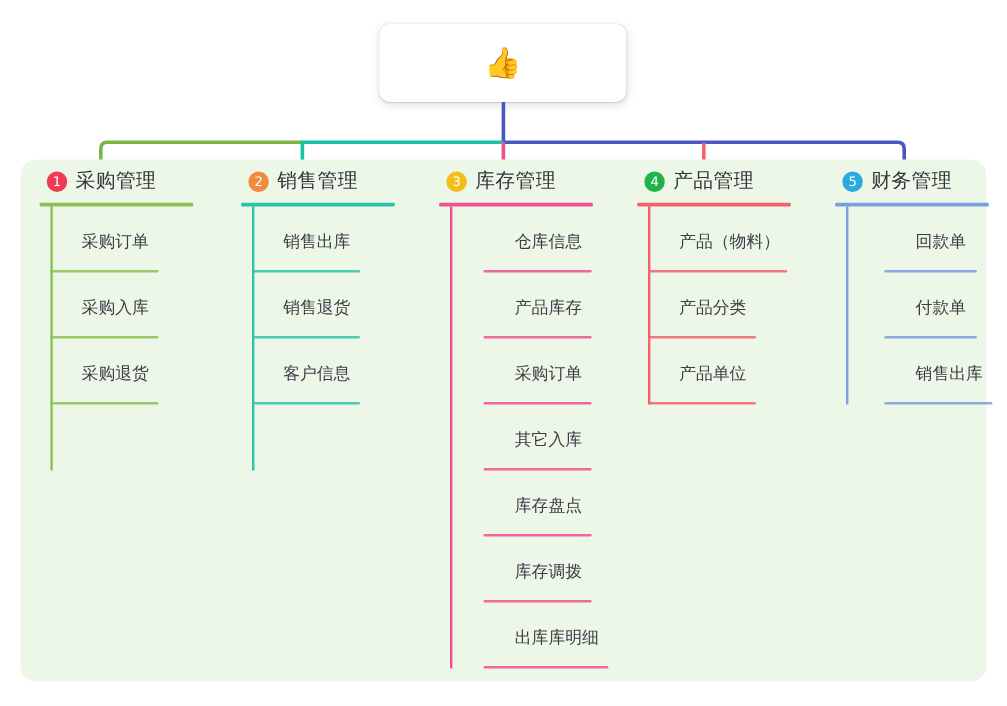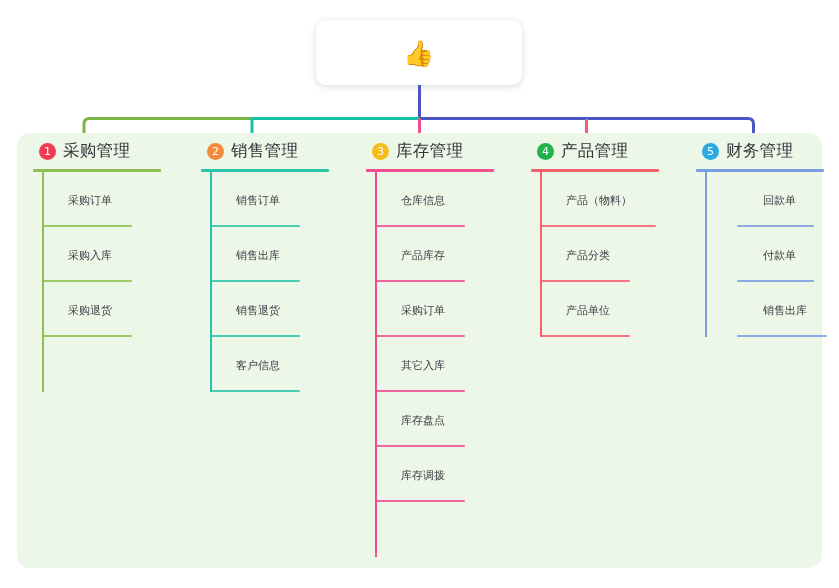--- a/index.html
+++ b/index.html
@@ -128,21 +128,21 @@
   }
   .item {
     position: relative;
     height: 55px;
     box-sizing: border-box;
   }
   .item-label {
     position: absolute;
     left: 26px;
     top: 21px;
-    font-size: 11px;
+    font-size: 14px;
     color: #3a3d44;
     white-space: nowrap;
   }
   .item-rule {
     position: absolute;
     left: 0;
     bottom: 0;
     height: 2px;
     border-radius: 1px;
   }
@@ -200,24 +200,20 @@
 
     <div class="column" style="width:165px;">
       <div class="col-head">
         <span class="badge" style="background: rgb(240, 138, 60);">2</span>
         <span class="col-title">销售管理</span>
       </div>
       <div class="head-rule" style="top: 36px; width: 128px; background: rgb(43, 196, 169);"></div>
       <div class="spine" style="height: 220px; background: rgb(43, 196, 169);"></div>
       <div class="items" style="width:120px;">
         <div class="item">
-          <span class="item-label">销售订单</span>
-          <div class="item-rule" style="width: 90px; background: rgb(43, 196, 169); opacity: 0.85;"></div>
-        </div>
-        <div class="item">
           <span class="item-label">销售出库</span>
           <div class="item-rule" style="width: 90px; background: rgb(43, 196, 169); opacity: 0.85;"></div>
         </div>
         <div class="item">
           <span class="item-label">销售退货</span>
           <div class="item-rule" style="width: 90px; background: rgb(43, 196, 169); opacity: 0.85;"></div>
         </div>
         <div class="item">
           <span class="item-label">客户信息</span>
           <div class="item-rule" style="width: 90px; background: rgb(43, 196, 169); opacity: 0.85;"></div>
@@ -225,21 +221,21 @@
       </div>
     </div>
 
     <div class="column" style="width:165px;">
       <div class="col-head">
         <span class="badge" style="background: rgb(245, 188, 26);">3</span>
         <span class="col-title">库存管理</span>
       </div>
       <div class="head-rule" style="top: 36px; width: 128px; background: rgb(239, 79, 145);"></div>
       <div class="spine" style="height: 385px; background: rgb(239, 79, 145);"></div>
-      <div class="items" style="width:120px;">
+      <div class="items" style="width:120px;padding-left:28px;">
         <div class="item">
           <span class="item-label">仓库信息</span>
           <div class="item-rule" style="width: 90px; background: rgb(239, 79, 145); opacity: 0.85;"></div>
         </div>
         <div class="item">
           <span class="item-label">产品库存</span>
           <div class="item-rule" style="width: 90px; background: rgb(239, 79, 145); opacity: 0.85;"></div>
         </div>
         <div class="item">
           <span class="item-label">采购订单</span>
@@ -249,20 +245,24 @@
           <span class="item-label">其它入库</span>
           <div class="item-rule" style="width: 90px; background: rgb(239, 79, 145); opacity: 0.85;"></div>
         </div>
         <div class="item">
           <span class="item-label">库存盘点</span>
           <div class="item-rule" style="width: 90px; background: rgb(239, 79, 145); opacity: 0.85;"></div>
         </div>
         <div class="item">
           <span class="item-label">库存调拨</span>
           <div class="item-rule" style="width: 90px; background: rgb(239, 79, 145); opacity: 0.85;"></div>
+        </div>
+        <div class="item">
+          <span class="item-label">出库库明细</span>
+          <div class="item-rule" style="width: 104px; background: rgb(239, 79, 145); opacity: 0.85;"></div>
         </div>
       </div>
     </div>
 
     <div class="column" style="width:165px;">
       <div class="col-head">
         <span class="badge" style="background: rgb(34, 178, 76);">4</span>
         <span class="col-title">产品管理</span>
       </div>
       <div class="head-rule" style="top: 36px; width: 128px; background: rgb(244, 96, 108);"></div>

